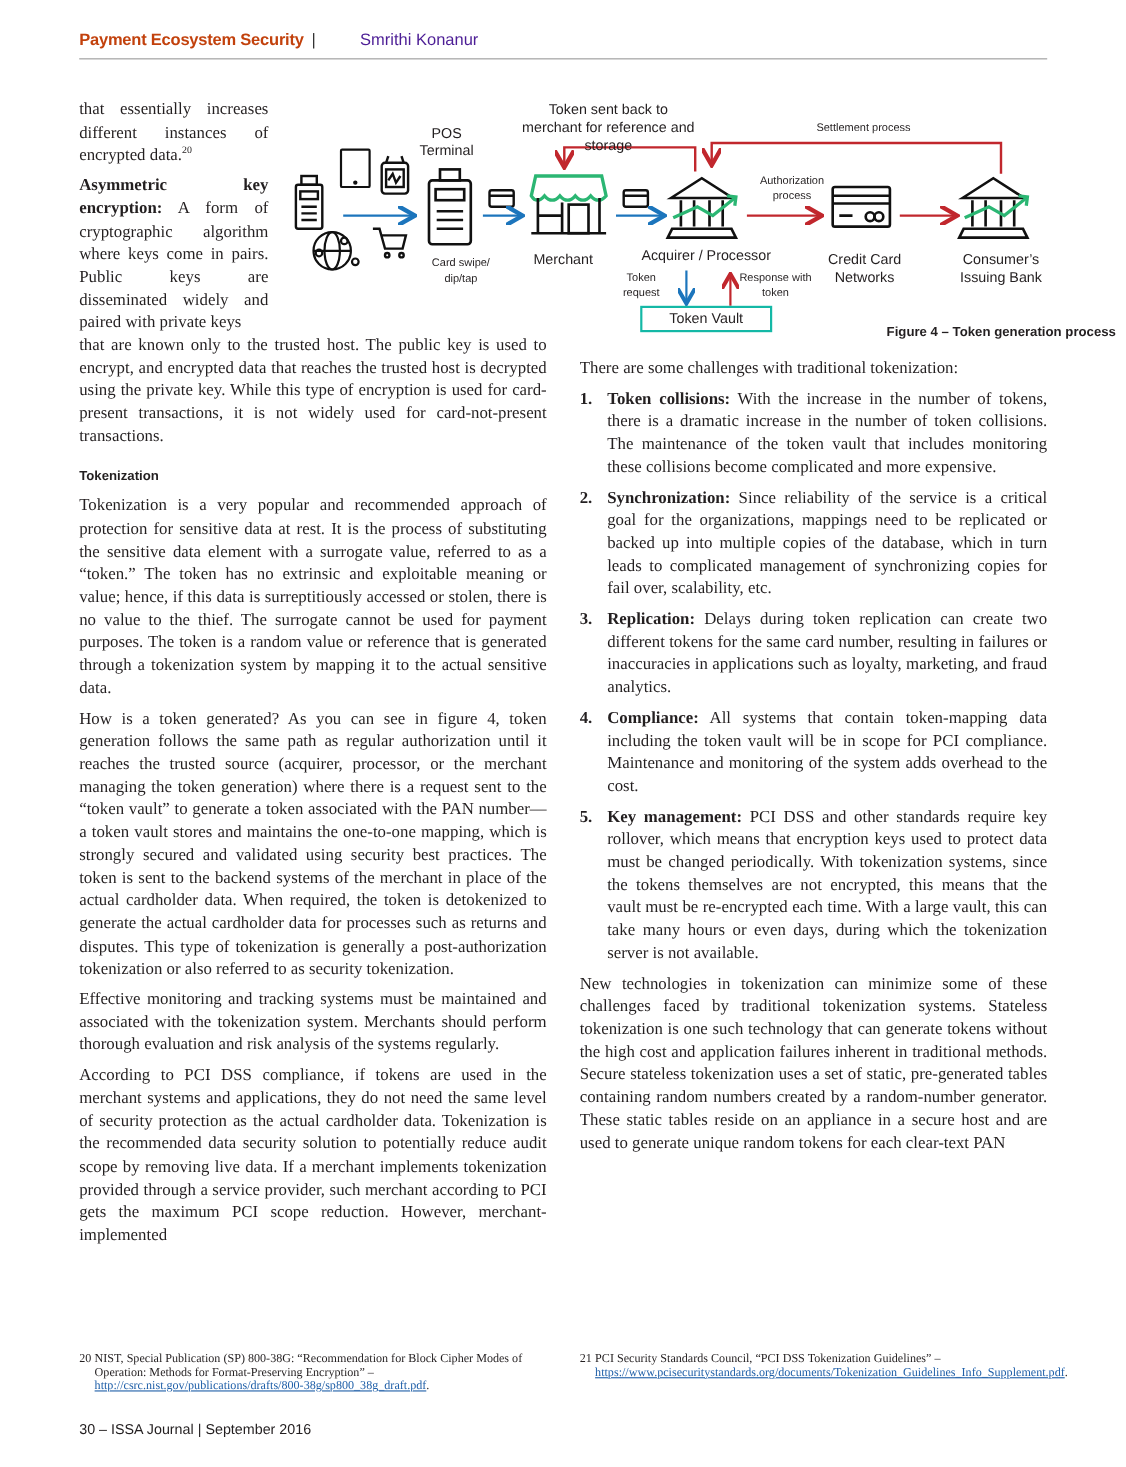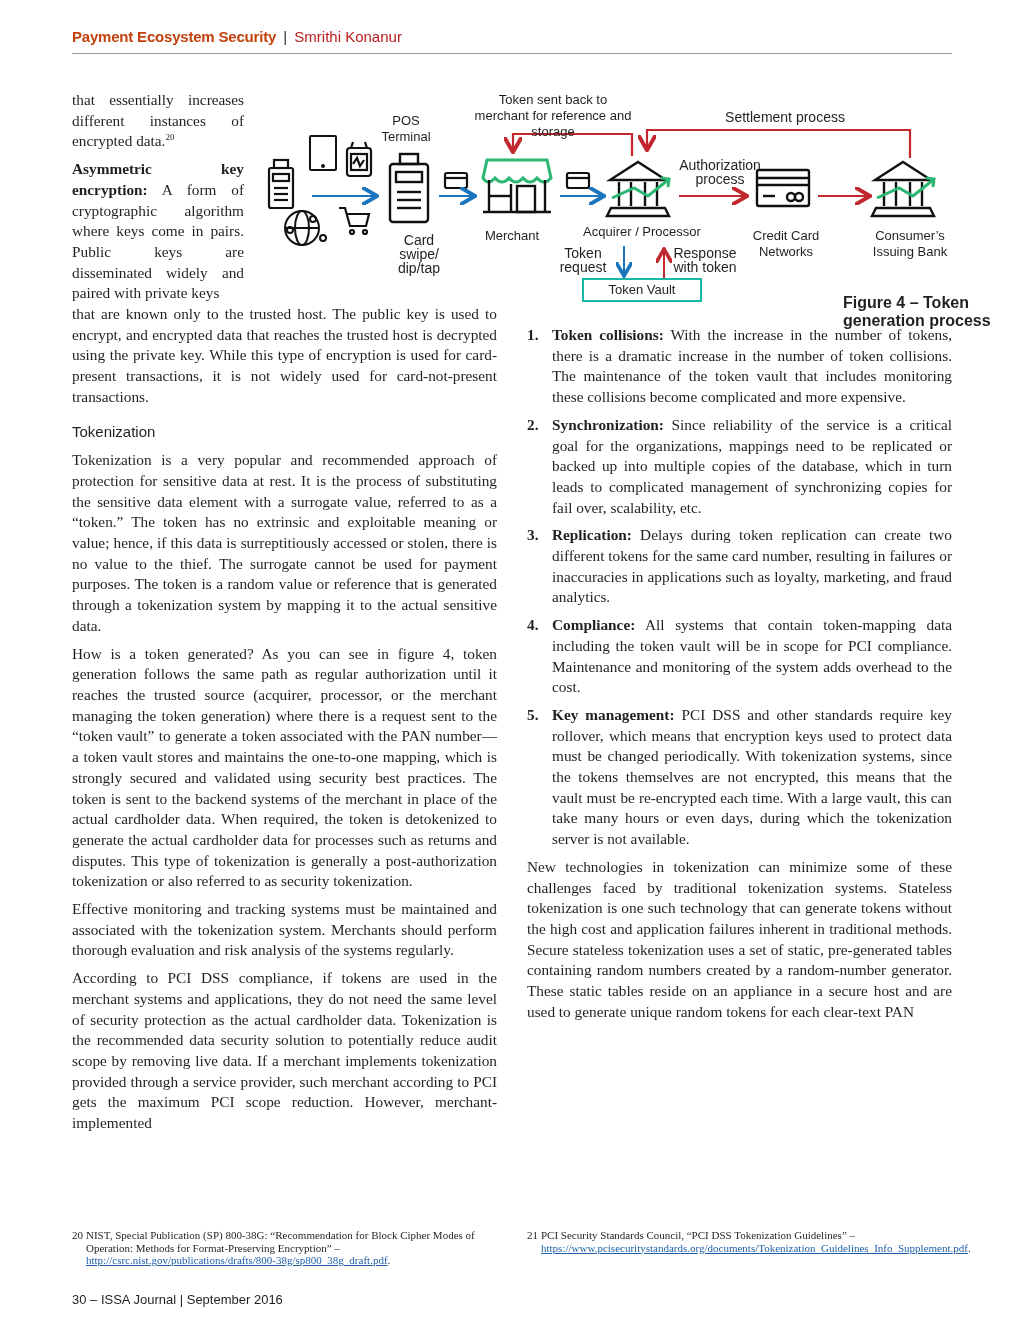--- a/index.html
+++ b/index.html
@@ -1,42 +1,42 @@
 <!DOCTYPE html>
 <html><head>
 <meta charset="utf-8">
 <style>
   html,body{margin:0;padding:0;background:#fff;}
   body{width:1024px;height:1334px;position:relative;overflow:hidden;font-family:"Liberation Serif","DejaVu Serif",serif;color:#231f20;}
   .header{position:absolute;left:72px;top:28px;width:880px;font-family:"Liberation Sans",sans-serif;font-size:15px;}
   .header .sec{color:#c2410c;font-weight:bold;letter-spacing:-0.2px;}
   .header .sep{color:#333;margin:0 3px;}
-  .header .auth{color:#b91c1c;}
+  .header .auth{color:#4c1d95;margin-left:33px;}
   .hrule{position:absolute;left:72px;top:53px;width:880px;height:1px;background:#999;}
   .col{position:absolute;font-size:15.3px;line-height:20.7px;text-align:justify;hyphens:manual;}
   .col p{margin:0 0 7px 0;}
-  .col h3{font-family:"Liberation Sans",sans-serif;font-size:15px;font-weight:normal;margin:14px 0 8px 0;}
+  .col h3{font-family:"Liberation Sans",sans-serif;font-size:12px;font-weight:bold;margin:14px 0 8px 0;}
   .left{left:72px;top:90px;width:425px;}
   .right{left:527px;top:325px;width:425px;}
   .intro{width:172px;}
   .intro-wide{width:425px;}
   sup{font-size:9px;vertical-align:super;line-height:0;}
   ol{margin:0 0 7px 0;padding:0;list-style:none;}
   ol li{position:relative;padding-left:25px;margin-bottom:7px;}
   ol li .num{position:absolute;left:0;top:0;font-weight:bold;}
   .fn{position:absolute;font-size:11px;line-height:12.5px;}
   .fn .n{position:absolute;left:0;}
   .fn .t{display:block;padding-left:14px;}
   .fn a{color:#1f5fa8;text-decoration:underline;}
   .footer{position:absolute;left:72px;top:1292px;font-family:"Liberation Sans",sans-serif;font-size:13px;}
   .footer b{font-weight:normal;}
   .figure{position:absolute;left:255px;top:88px;width:700px;height:225px;font-family:"Liberation Sans",sans-serif;}
   .figure .lbl{position:absolute;font-size:13px;color:#231f20;text-align:center;line-height:16px;}
-  .figure .sm{font-size:14px;line-height:14px;}
-  .figcap{position:absolute;left:796px;top:294px;font-family:"Liberation Sans",sans-serif;font-weight:bold;font-size:16px;padding-left:47px;}
+  .figure .sm{font-size:10px;line-height:14px;}
+  .figcap{position:absolute;left:759px;top:294px;font-family:"Liberation Sans",sans-serif;font-weight:bold;font-size:12px;padding-left:47px;}
   .vault{position:absolute;border:2px solid #14b8a6;text-align:center;font-size:13px;line-height:20px;}
 </style>
 </head>
 <body>
 
 <div class="header">
   <span class="sec">Payment Ecosystem Security</span>
   <span class="sep">|</span>
   <span class="auth">Smrithi Konanur</span>
 </div>
@@ -183,20 +183,21 @@
   <p class="intro" style="margin-bottom:0"><b>Asymmetric key encryption:</b><span> A form of cryptographic algorithm where keys come in pairs. Public keys are disseminated widely and paired with private keys</span></p>
   <p class="intro-wide">that are known only to the trusted host. The public key is used to encrypt, and encrypted data that reaches the trusted host is decrypted using the private key. While this type of encryption is used for card-present transactions, it is not widely used for card-not-present transactions.</p>
   <h3>Tokenization</h3>
   <p>Tokenization is a very popular and recommended approach of protection for sensitive data at rest. It is the process of substituting the sensitive data element with a surrogate value, referred to as a “token.” The token has no extrinsic and exploitable meaning or value; hence, if this data is surreptitiously accessed or stolen, there is no value to the thief. The surrogate cannot be used for payment purposes. The token is a random value or reference that is generated through a tokenization system by mapping it to the actual sensitive data.</p>
   <p>How is a token generated? As you can see in figure 4, token generation follows the same path as regular authorization until it reaches the trusted source (acquirer, processor, or the merchant managing the token generation) where there is a request sent to the “token vault” to generate a token associated with the PAN number—a token vault stores and maintains the one-to-one mapping, which is strongly secured and validated using security best practices. The token is sent to the backend systems of the merchant in place of the actual cardholder data. When required, the token is detokenized to generate the actual cardholder data for processes such as returns and disputes. This type of tokenization is generally a post-authorization tokenization or also referred to as security tokenization.</p>
   <p>Effective monitoring and tracking systems must be maintained and associated with the tokenization system. Merchants should perform thorough evaluation and risk analysis of the systems regularly.</p>
   <p>According to PCI DSS compliance, if tokens are used in the merchant systems and applications, they do not need the same level of security protection as the actual cardholder data. Tokenization is the recommended data security solution to potentially reduce audit scope by removing live data. If a merchant implements tokenization provided through a service provider, such merchant according to PCI gets the maximum PCI scope reduction. However, merchant-implemented</p>
 </div>
 
 <div class="col right">
+  <p>There are some challenges with traditional tokenization:</p>
   <ol>
     <li><span class="num">1.</span><b>Token collisions:</b><span> With the increase in the number of tokens, there is a dramatic increase in the number of token collisions. The maintenance of the token vault that includes monitoring these collisions become complicated and more expensive.</span></li>
     <li><span class="num">2.</span><b>Synchronization:</b><span> Since reliability of the service is a critical goal for the organizations, mappings need to be replicated or backed up into multiple copies of the database, which in turn leads to complicated management of synchronizing copies for fail over, scalability, etc.</span></li>
     <li><span class="num">3.</span><b>Replication:</b><span> Delays during token replication can create two different tokens for the same card number, resulting in failures or inaccuracies in applications such as loyalty, marketing, and fraud analytics.</span></li>
     <li><span class="num">4.</span><b>Compliance:</b><span> All systems that contain token-mapping data including the token vault will be in scope for PCI compliance. Maintenance and monitoring of the system adds overhead to the cost.</span></li>
     <li><span class="num">5.</span><b>Key management:</b><span> PCI DSS and other standards require key rollover, which means that encryption keys used to protect data must be changed periodically. With tokenization systems, since the tokens themselves are not encrypted, this means that the vault must be re-encrypted each time. With a large vault, this can take many hours or even days, during which the tokenization server is not available.</span></li>
   </ol>
   <p>New technologies in tokenization can minimize some of these challenges faced by traditional tokenization systems. Stateless tokenization is one such technology that can generate tokens without the high cost and application failures inherent in traditional methods. Secure stateless tokenization uses a set of static, pre-generated tables containing random numbers created by a random-number generator. These static tables reside on an appliance in a secure host and are used to generate unique random tokens for each clear-text PAN</p>
 </div>
 

